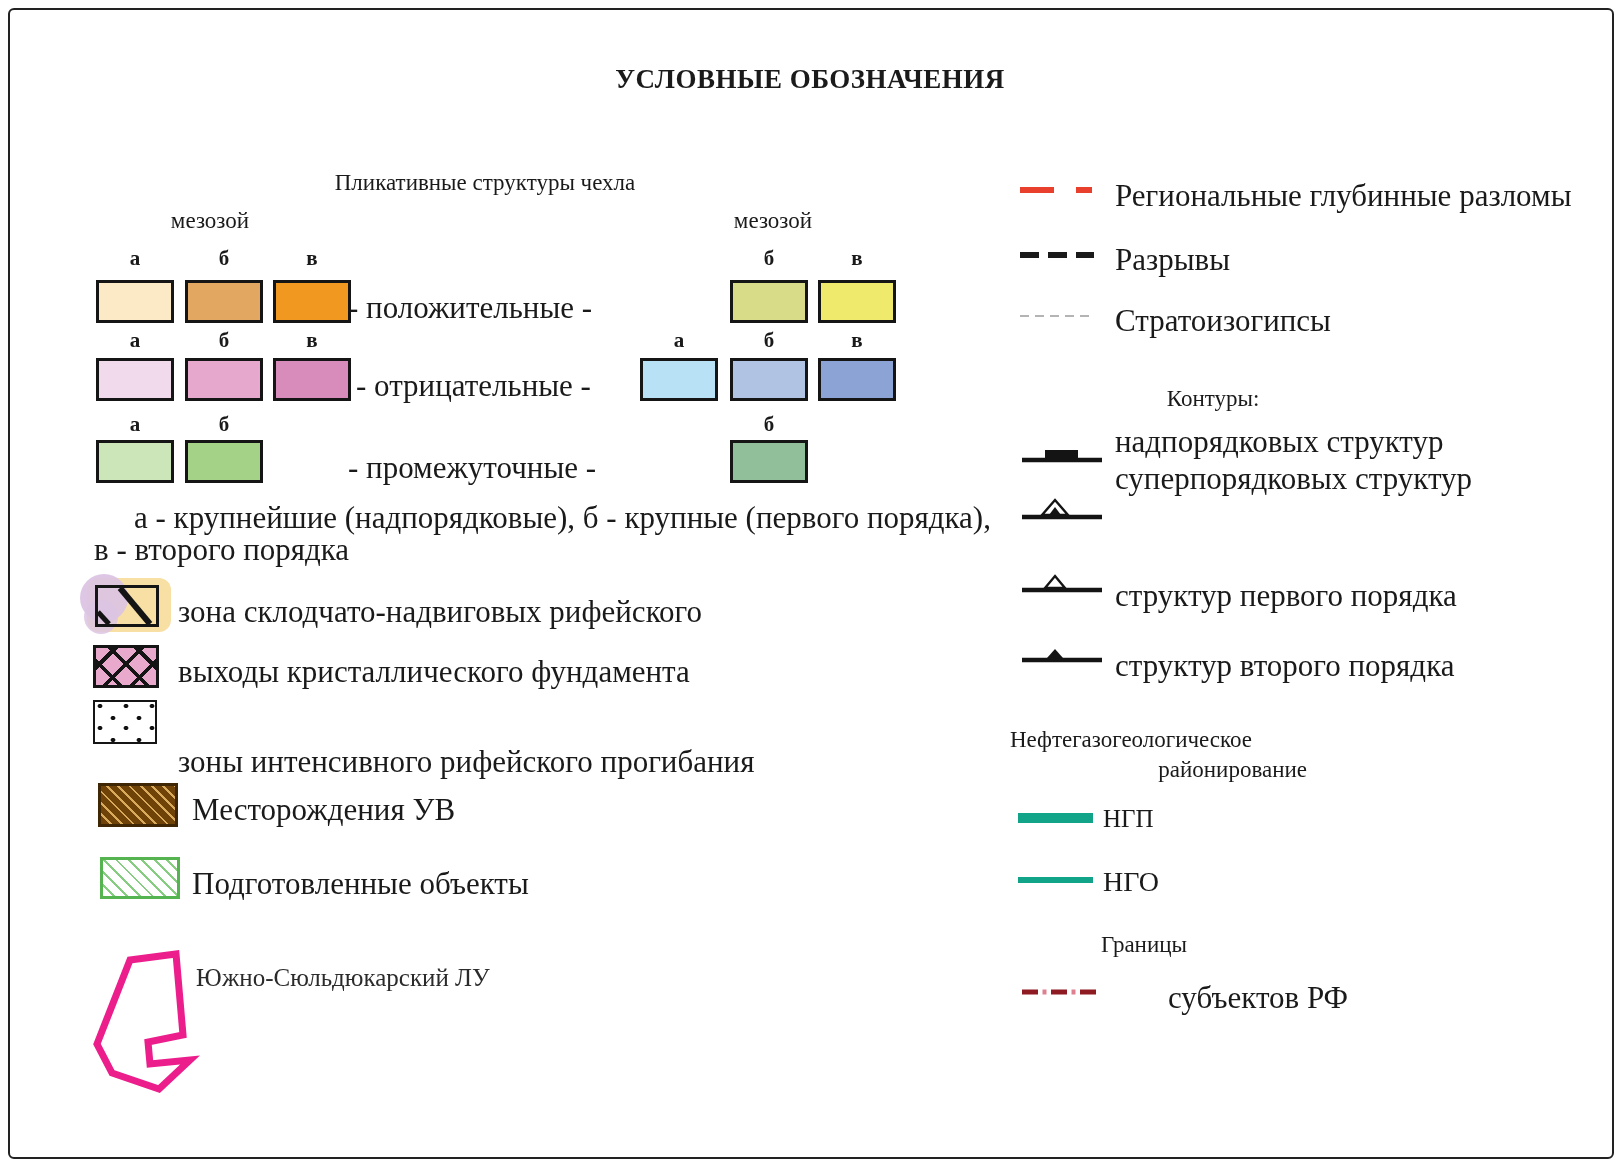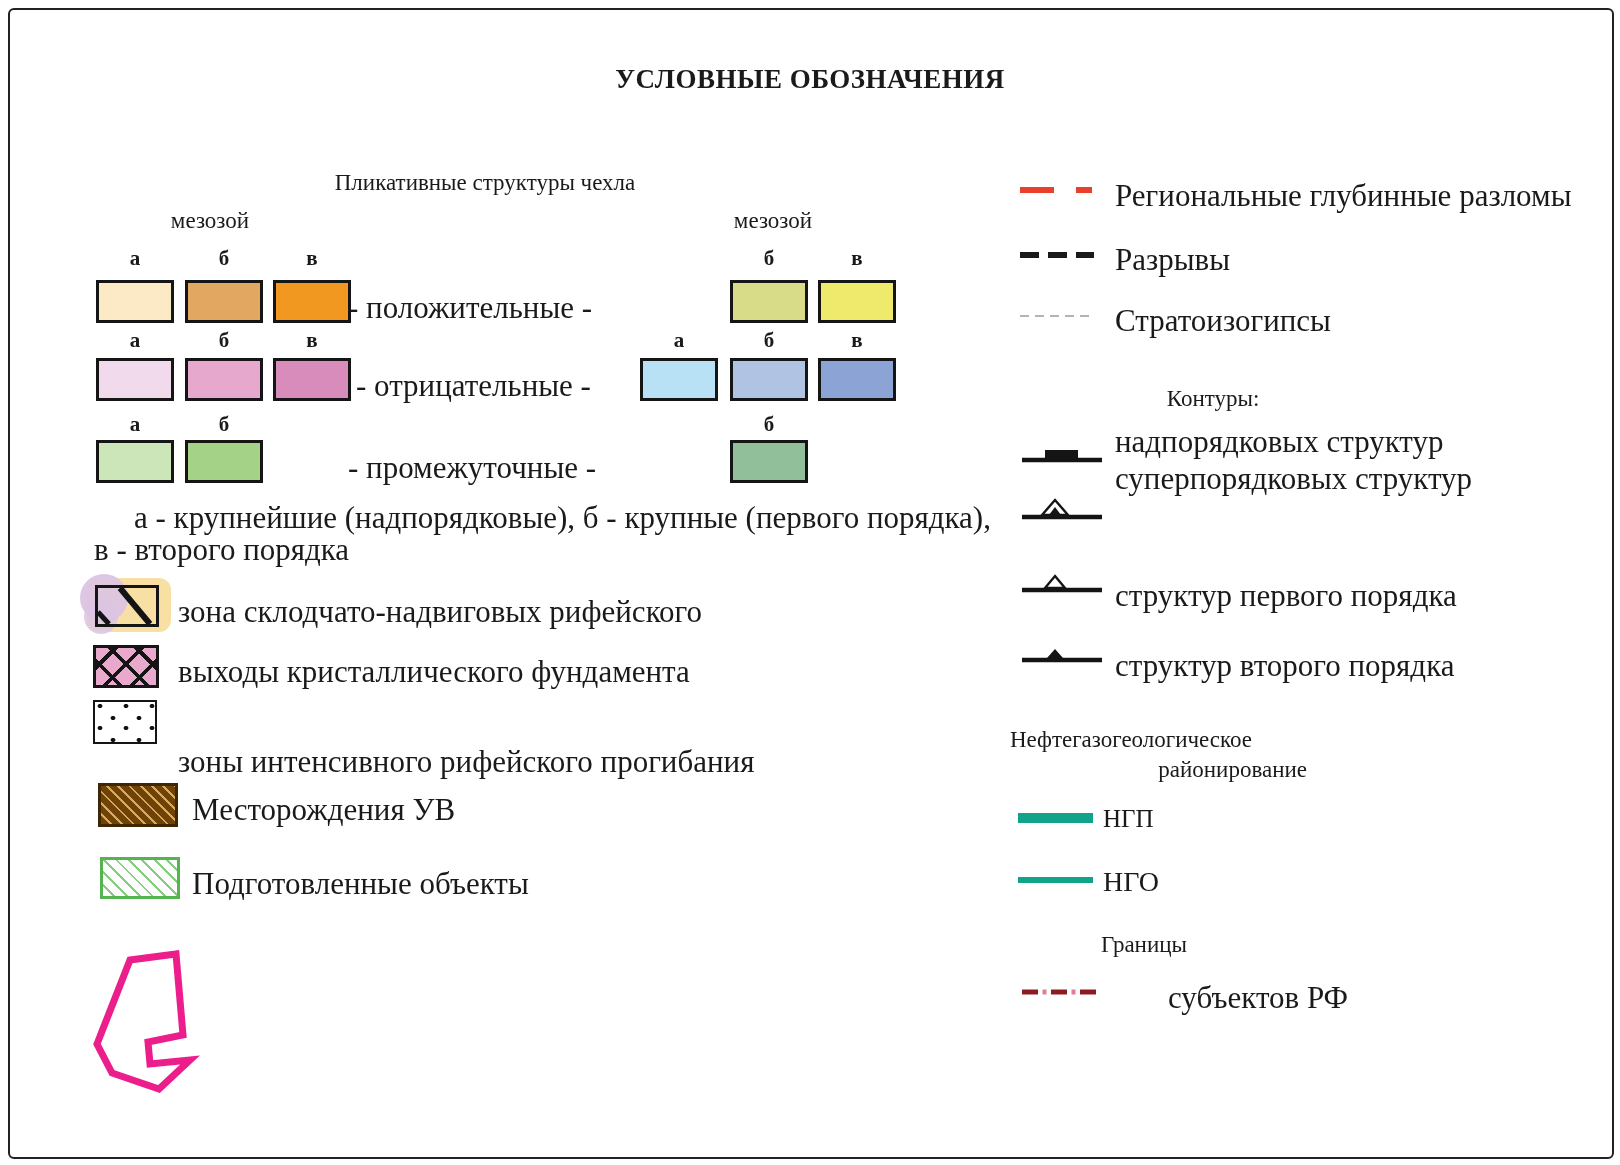--- a/index.html
+++ b/index.html
@@ -99,20 +99,21 @@
 
   <div class="abs brownhatch" style="left: 98px; top: 783px; width: 80px; height: 44px; box-sizing: border-box; border: 3px solid rgb(63, 38, 4); background-color: rgb(111, 66, 8);"></div>
   <div class="abs lbl" style="left:192px;top:792px;">Месторождения УВ</div>
 
   <div class="abs greenhatch" style="left:100px;top:857px;width:80px;height:42px;box-sizing:border-box;border:3px solid #55B44F;background-color:#fff;"></div>
   <div class="abs lbl" style="left:192px;top:866px;">Подготовленные объекты</div>
 
   <svg class="abs" style="left:88px;top:948px;" width="118" height="152" viewBox="0 0 118 152">
     <path d="M42,12 L88,6 L95,87 L60,94 L62,116 L102,112 L71,141 L24,125 L9,96 Z" fill="none" stroke-width="7" stroke-linejoin="miter" stroke="#EB1E8C"></path>
   </svg>
+  <div class="abs lbl" style="left:196px;top:964px;font-size:25px;color:#2b2b2b;">Южно-Сюльдюкарский ЛУ</div>
 
   <svg class="abs" style="left:1020px;top:185px;" width="82" height="10" viewBox="0 0 82 10">
     <line x1="0" y1="5" x2="82" y2="5" stroke-width="6" stroke-dasharray="34 22 16 10" stroke="#E8402C"></line>
   </svg>
   <div class="abs lbl" style="left:1115px;top:178px;">Региональные глубинные разломы</div>
 
   <svg class="abs" style="left:1020px;top:250px;" width="74" height="10" viewBox="0 0 74 10">
     <line x1="0" y1="5" x2="74" y2="5" stroke-width="6" stroke-dasharray="19 9" stroke="#1A1A1A"></line>
   </svg>
   <div class="abs lbl" style="left:1115px;top:242px;">Разрывы</div>

